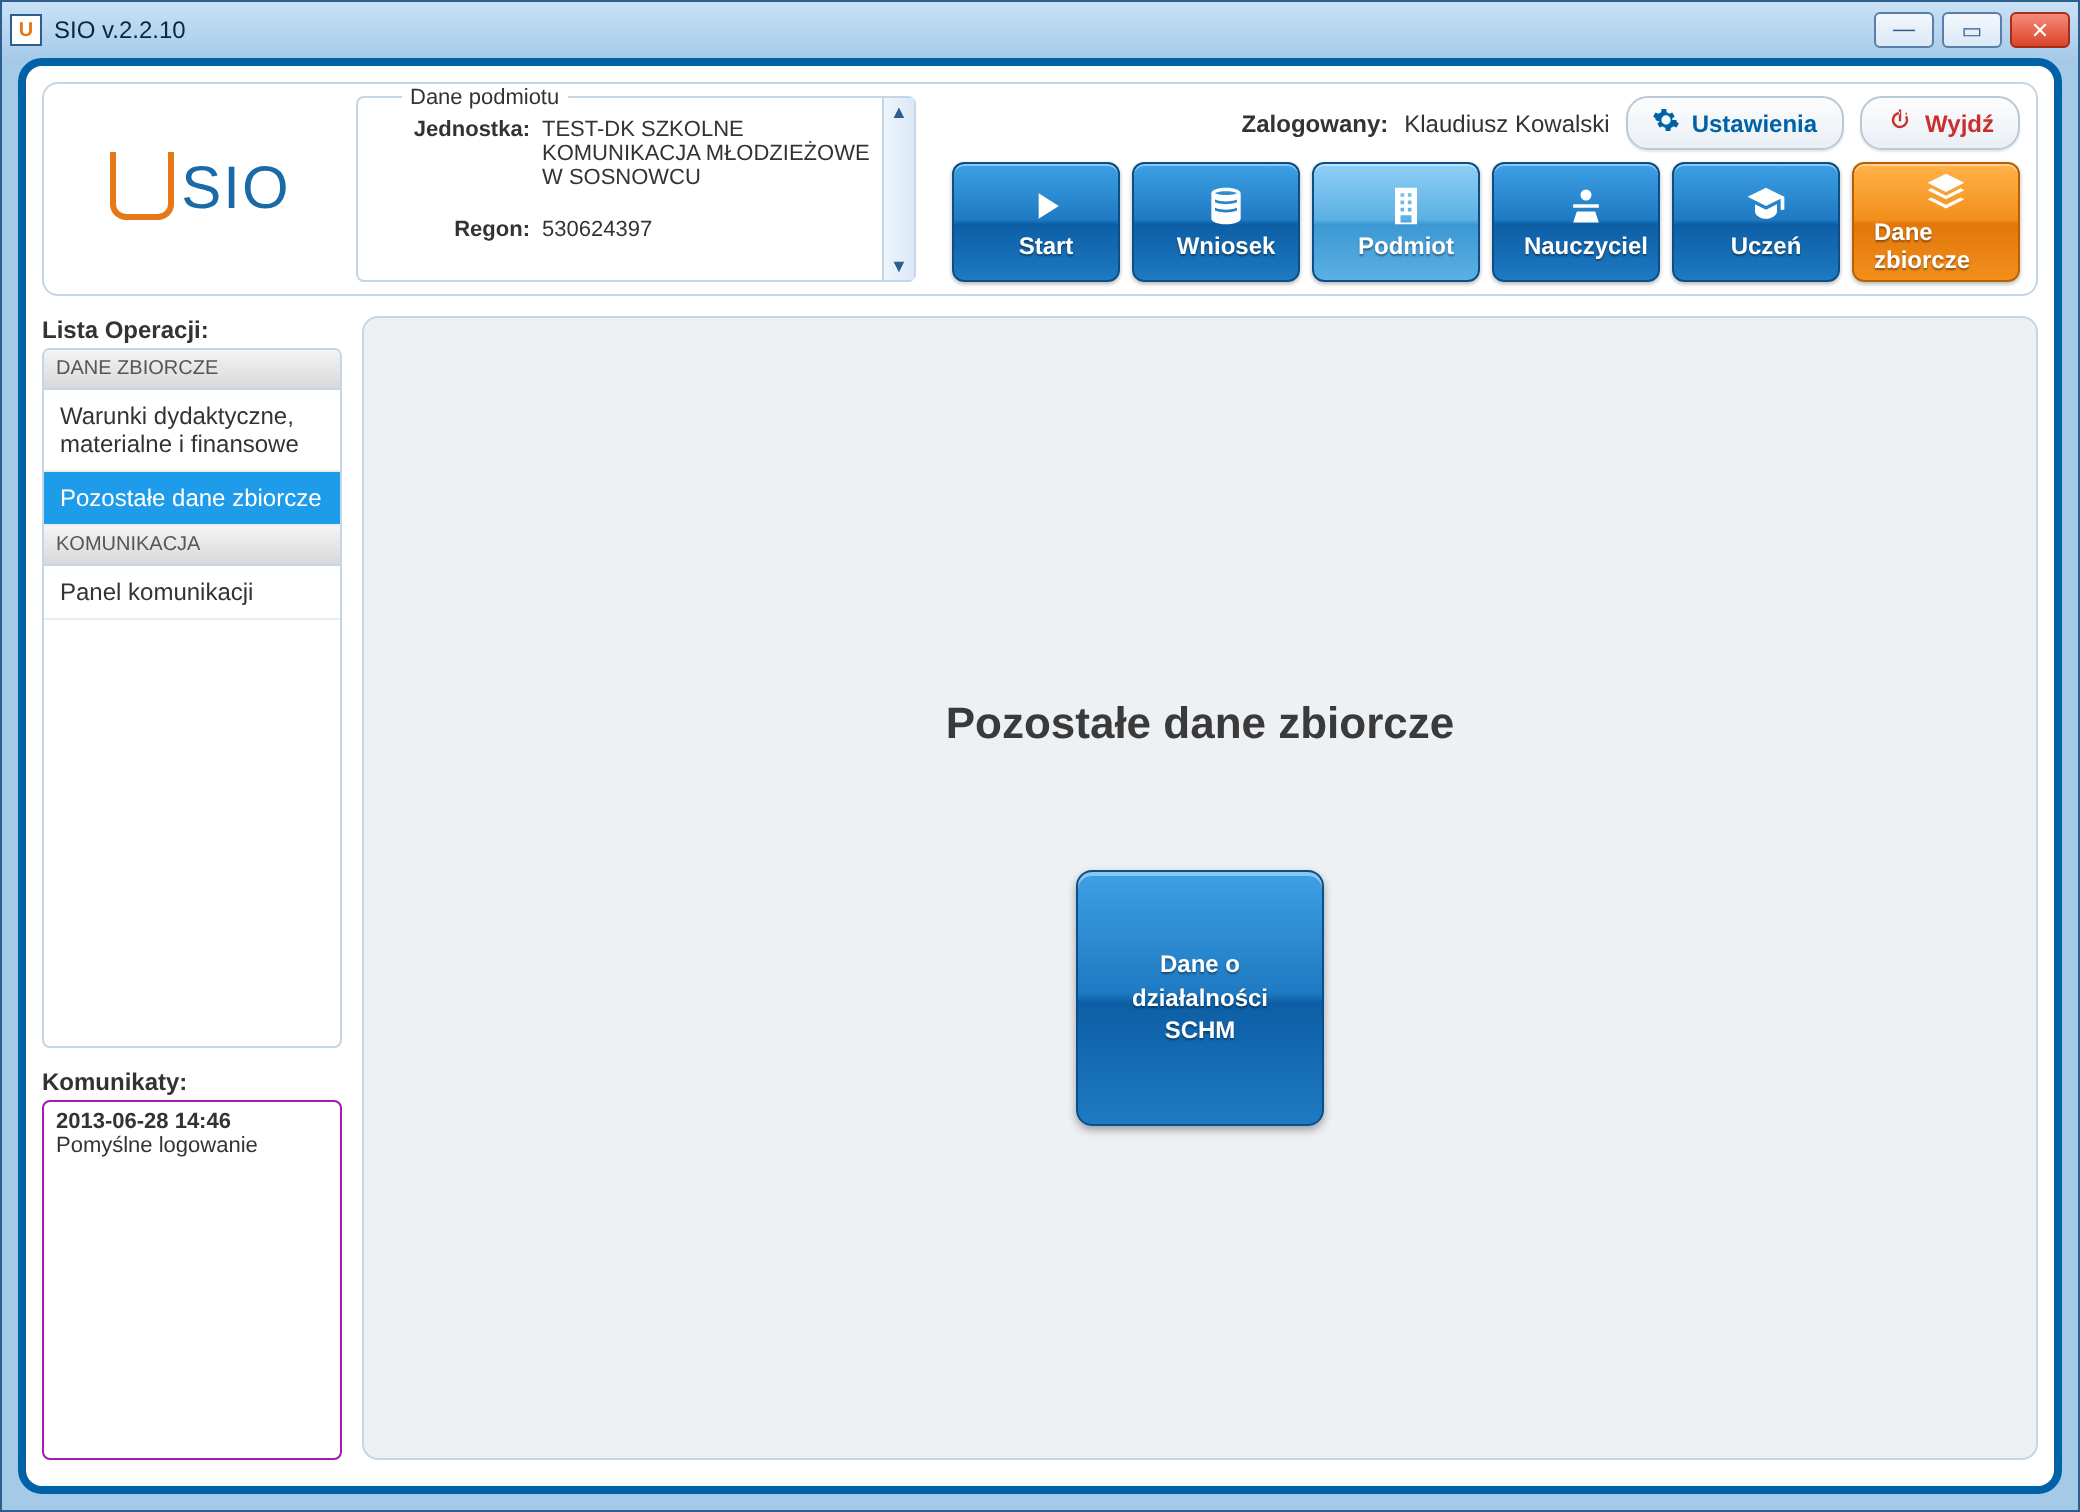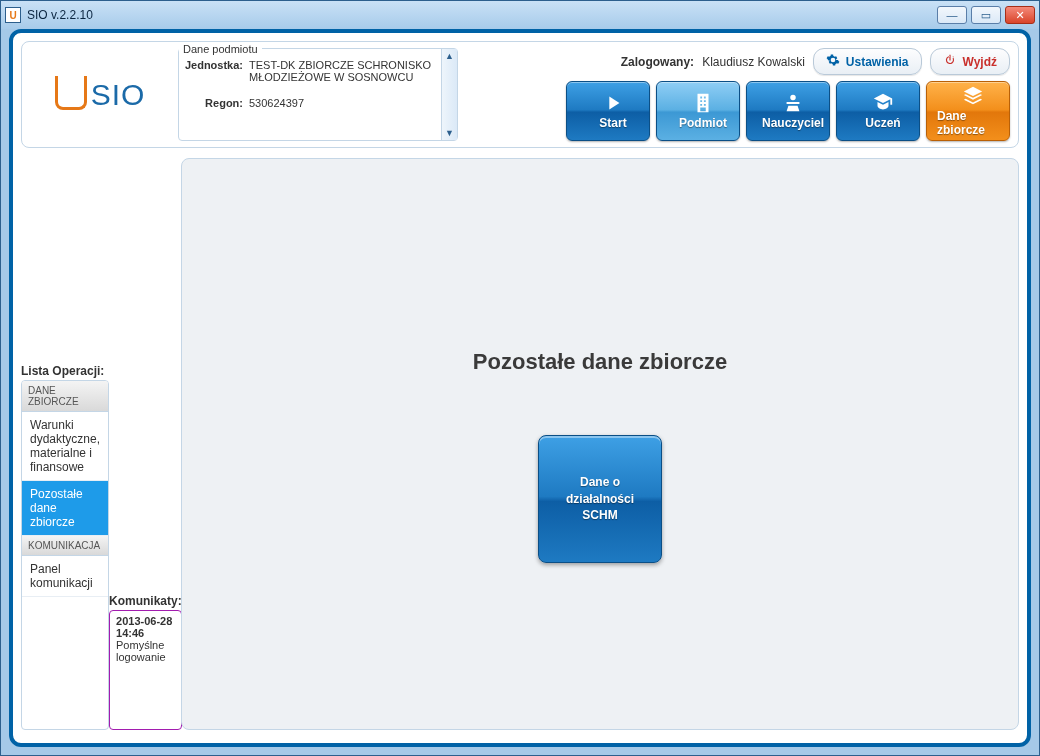--- a/index.html
+++ b/index.html
@@ -81,21 +81,21 @@
     border:3px solid #e67817;
     border-top:none;
     border-radius:0 0 8px 8px;
     position:relative;
     top:-2px;
   }
   .dane-podmiot {
     flex:0 0 280px;
     border:1px solid #c4d6e6;
     border-radius:4px;
-    padding:4px 0;
+    padding:4px 22px;
     font-size:11px;
     background:#fff;
     position:relative;
   }
   .dane-podmiot-title { position:relative; top:-10px; background:#fff; padding:0 4px; display:inline-block; }
   .dane-row { display:flex; margin-top:-6px; }
   .dane-label { flex:0 0 70px; font-weight:bold; text-align:right; padding-right:6px; }
   .dane-val { flex:1; }
   .dane-scroll {
     position:absolute; right:0; top:0; bottom:0; width:16px;
@@ -152,21 +152,21 @@
   .nav-ico svg { width:24px; height:22px; fill:#fff; }
 
   
   .body-row {
     display:flex; gap:10px;
     margin-top:10px;
     height:calc(100% - 122px);
   }
   .left-col {
     width:150px;
-    display:flex; align-items:flex-end;
+    display:flex; flex-direction:column; gap:10px;
   }
   .panel-title { font-weight:bold; margin-bottom:2px; }
   .ops-list {
     border:1px solid #c4d6e6;
     border-radius:4px;
     background:#fff;
     flex:0 0 auto;
     height:350px;
     overflow:hidden;
   }
@@ -248,21 +248,21 @@
         <div class="logo-text">
           <span class="logo-shield"></span>
           <span>SIO</span>
         </div>
       </div>
 
       <div class="dane-podmiot">
         <span class="dane-podmiot-title">Dane podmiotu</span>
         <div class="dane-row">
           <div class="dane-label">Jednostka:</div>
-          <div class="dane-val">TEST-DK ZBIORCZE SCHRONISKO MŁODZIEŻOWE W SOSNOWCU</div>
+          <div class="dane-val">TEST-DK SZKOLNE KOMUNIKACJA MŁODZIEŻOWE W SOSNOWCU</div>
         </div>
         <div class="dane-row" style="margin-top:14px;">
           <div class="dane-label">Regon:</div>
           <div class="dane-val">530624397</div>
         </div>
         <div class="dane-scroll">
           <span>▲</span>
           <span>▼</span>
         </div>
       </div>
@@ -290,20 +290,28 @@
         </div>
 
         <div class="nav-buttons">
           <div class="nav-btn">
             <span class="nav-ico">
                 <svg viewBox="0 0 24 24">
                   <path d="M8 5v14l11-7z"></path>
                 </svg>
               </span>
             <span>Start</span>
+          </div>
+          <div class="nav-btn">
+            <span class="nav-ico">
+                <svg viewBox="0 0 24 24">
+                  <path d="M12 2C7 2 4 3.5 4 5v14c0 1.5 3 3 8 3s8-1.5 8-3V5c0-1.5-3-3-8-3zm0 2c4 0 6 1 6 1s-2 1-6 1-6-1-6-1 2-1 6-1zm6 4.5V10s-2 1-6 1-6-1-6-1V8.5s2 1 6 1 6-1 6-1zm0 4.5v1.5s-2 1-6 1-6-1-6-1V13s2 1 6 1 6-1 6-1z"></path>
+                </svg>
+              </span>
+            <span>Wniosek</span>
           </div>
           <div class="nav-btn light">
             <span class="nav-ico">
                 <svg viewBox="0 0 24 24">
                   <path d="M6 2v20h12V2H6zm3 3h2v2H9V5zm4 0h2v2h-2V5zM9 9h2v2H9V9zm4 0h2v2h-2V9zm-4 4h2v2H9v-2zm4 0h2v2h-2v-2zm-4 4h6v4H9v-4z"></path>
                 </svg>
               </span>
             <span>Podmiot</span>
           </div>
           <div class="nav-btn">

